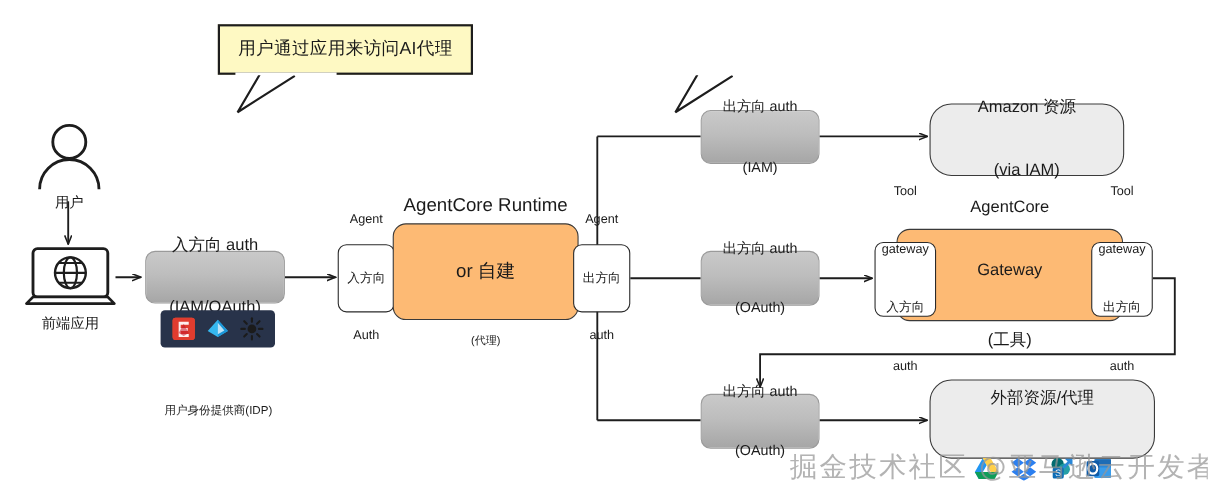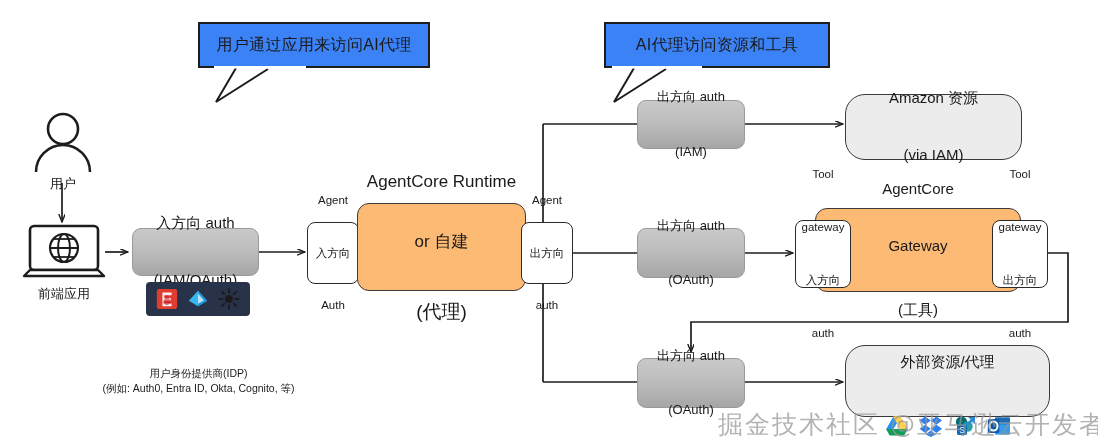--- a/index.html
+++ b/index.html
@@ -10,21 +10,21 @@
     color:#1a1a1a;
     overflow:hidden;
     position:relative;
   }
   #stage{position:absolute;left:0;top:0;width:1098px;height:448px;}
   .abs{position:absolute;box-sizing:border-box;}
 
   
   .callout{
     border:2px solid #1d1d1d;
-    background:#3b82f6;
+    background:#fef9c3;
     display:flex;align-items:center;justify-content:center;
     font-size:16px;line-height:1.2;
     letter-spacing:.3px;
   }
   .callout-tail{pointer-events:none;}
 
   
   .node{
     display:flex;flex-direction:column;
     align-items:center;justify-content:center;
@@ -49,21 +49,21 @@
     border-radius:10px;
   }
   .white{
     background:#ffffff;
     border:1.6px solid #2a2a2a;
     border-radius:8px;
   }
   .l1{font-size:15px;line-height:1.25;}
   .l2{font-size:13px;line-height:1.25;}
   .l3{font-size:11.5px;line-height:1.3;}
-  .sub{font-size:19px;line-height:1.25;margin-top:9px;}
+  .sub{font-size:10px;line-height:1.25;margin-top:9px;}
   .big{font-size:17px;line-height:1.3;}
 
   
   .caption{
     position:absolute;text-align:center;
     font-size:13px;line-height:1.3;
   }
   .idp-cap{font-size:10.5px;line-height:1.45;text-align:center;margin-top:46px;}
 
   
@@ -122,23 +122,20 @@
   </svg>
 
   <div class="abs callout" style="left:198px;top:22px;width:232px;height:46px;">
     <span>用户通过应用来访问AI代理</span>
   </div>
   <svg class="abs callout-tail" style="left:196px;top:66px;width:140px;height:40px;">
     <path d="M40,2 L20,36 L72,3" fill="#fff" stroke="#1d1d1d" stroke-width="2"></path>
     <line x1="18" y1="1" x2="110" y2="1" stroke="#fff" stroke-width="3"></line>
   </svg>
 
-  <div class="abs callout" style="left:604px;top:22px;width:226px;height:46px;">
-    <span>AI代理访问资源和工具</span>
-  </div>
   <svg class="abs callout-tail" style="left:602px;top:66px;width:140px;height:40px;">
     <path d="M32,2 L12,36 L64,3" fill="#fff" stroke="#1d1d1d" stroke-width="2"></path>
     <line x1="10" y1="1" x2="100" y2="1" stroke="#fff" stroke-width="3"></line>
   </svg>
 
   <svg class="abs" style="left:28px;top:112px;width:70px;height:62px;">
     <circle cx="35" cy="17" r="15" fill="#fff" stroke="#1d1d1d" stroke-width="2.6"></circle>
     <path d="M8,60 A27,27 0 0 1 62,60" fill="#fff" stroke="#1d1d1d" stroke-width="2.6"></path>
   </svg>
   <div class="caption" style="left:22px;top:176px;width:82px;">用户</div>
@@ -182,21 +179,20 @@
           <line x1="4.4" y1="4.4" x2="6.9" y2="6.9"></line>
           <line x1="17.1" y1="17.1" x2="19.6" y2="19.6"></line>
           <line x1="19.6" y1="4.4" x2="17.1" y2="6.9"></line>
           <line x1="6.9" y1="17.1" x2="4.4" y2="19.6"></line>
         </g>
       </g>
     </svg>
   </div>
   <div class="abs idp-cap" style="left:86px;top:320px;width:225px;">
     <div>用户身份提供商(IDP)</div>
-    <div>(例如: Auth0, Entra ID, Okta, Cognito, 等)</div>
   </div>
 
   <div class="abs node white" style="left:307px;top:222px;width:52px;height:62px;">
     <div class="l3">Agent</div>
     <div class="l3">入方向</div>
     <div class="l3">Auth</div>
   </div>
 
   <div class="abs node offwhite" style="left:357px;top:203px;width:169px;height:88px;border-radius:12px;">
     <div class="big">AgentCore Runtime</div>

